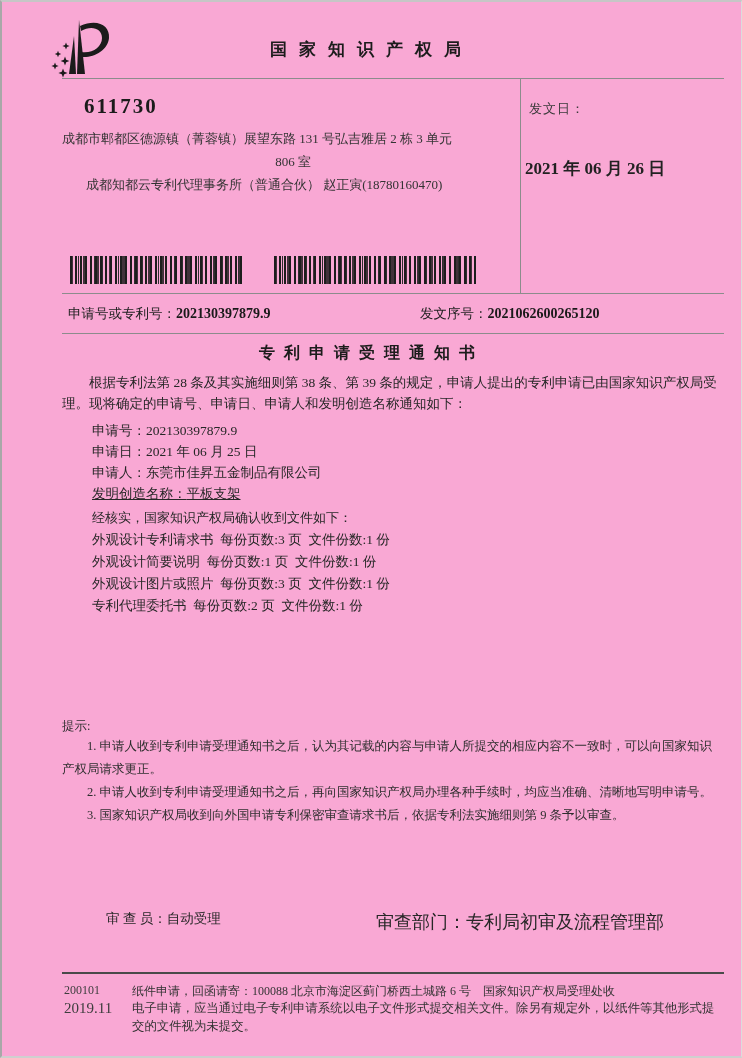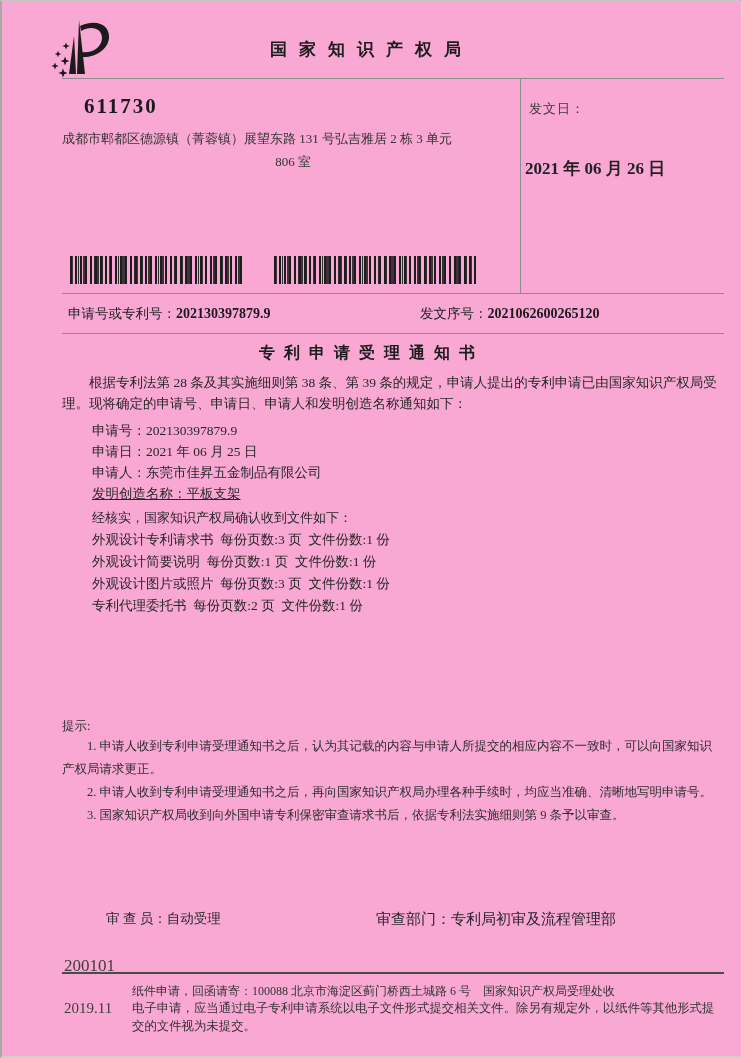--- a/index.html
+++ b/index.html
@@ -50,24 +50,24 @@
   .intro{left:60px;top:370px;width:660px;font-size:13.5px;line-height:21px;text-indent:2em;color:#272727;}
   .field-line{left:90px;font-size:13.5px;color:#272727;}
   .confirm{left:90px;font-size:13px;color:#272727;}
   .doc-line{left:90px;font-size:13.5px;color:#272727;white-space:pre-wrap;}
   
   .tips-head{left:60px;top:716px;font-size:12.5px;color:#2e2e2e;}
   .tips{left:60px;top:733px;width:662px;font-size:12.5px;line-height:23px;color:#2e2e2e;}
   .tips p{margin:0;text-indent:2em;}
   
   .signoff-left{left:104px;top:908px;font-size:13.5px;color:#272727;}
-  .signoff-right{left:374px;top:908px;font-size:15px;color:#272727;}
+  .signoff-right{left:374px;top:908px;font-size:18px;color:#272727;}
   
   .foot-rule{left:60px;top:970px;width:662px;height:2px;background:#4a4a4a;}
-  .foot-code1{left:62px;top:954px;font-size:17px;color:#3d3d3d;}
+  .foot-code1{left:62px;top:981px;font-size:12px;color:#3d3d3d;}
   .foot-code2{left:62px;top:998px;font-size:15px;color:#3d3d3d;}
   .foot-text1{left:130px;top:981px;width:592px;font-size:12px;color:#333;}
   .foot-text2{left:130px;top:998px;width:592px;font-size:12.4px;line-height:17.5px;color:#333;}
 </style>
 </head>
 <body>
 
 <div class="page">
 
   <div class="abs" style="left:44px;top:14px;width:68px;height:62px;">
@@ -94,20 +94,21 @@
   <div class="abs agency-title">国家知识产权局</div>
 
   <div class="abs rule" style="left:60px;top:76px;width:662px;"></div>
   <div class="abs vrule" style="left:518px;top:76px;height:215px;"></div>
   <div class="abs rule" style="left:60px;top:291px;width:662px;"></div>
   <div class="abs rule" style="left:60px;top:331px;width:662px;"></div>
 
   <div class="abs postal">611730</div>
   <div class="abs addr1">成都市郫都区德源镇（菁蓉镇）展望东路 131 号弘吉雅居 2 栋 3 单元</div>
   <div class="abs addr2">806 室</div>
+  <div class="abs addr3">成都知都云专利代理事务所（普通合伙）  赵正寅(18780160470)</div>
 
   <div class="abs issue-label">发文日：</div>
   <div class="abs issue-date">2021 年 06 月 26 日</div>
 
   <div class="abs barcode bc1"></div>
   <div class="abs barcode bc2"></div>
 
   <div class="abs ref-left">
     <span>申请号或专利号：</span><span class="val-bold">202130397879.9</span>
   </div>

